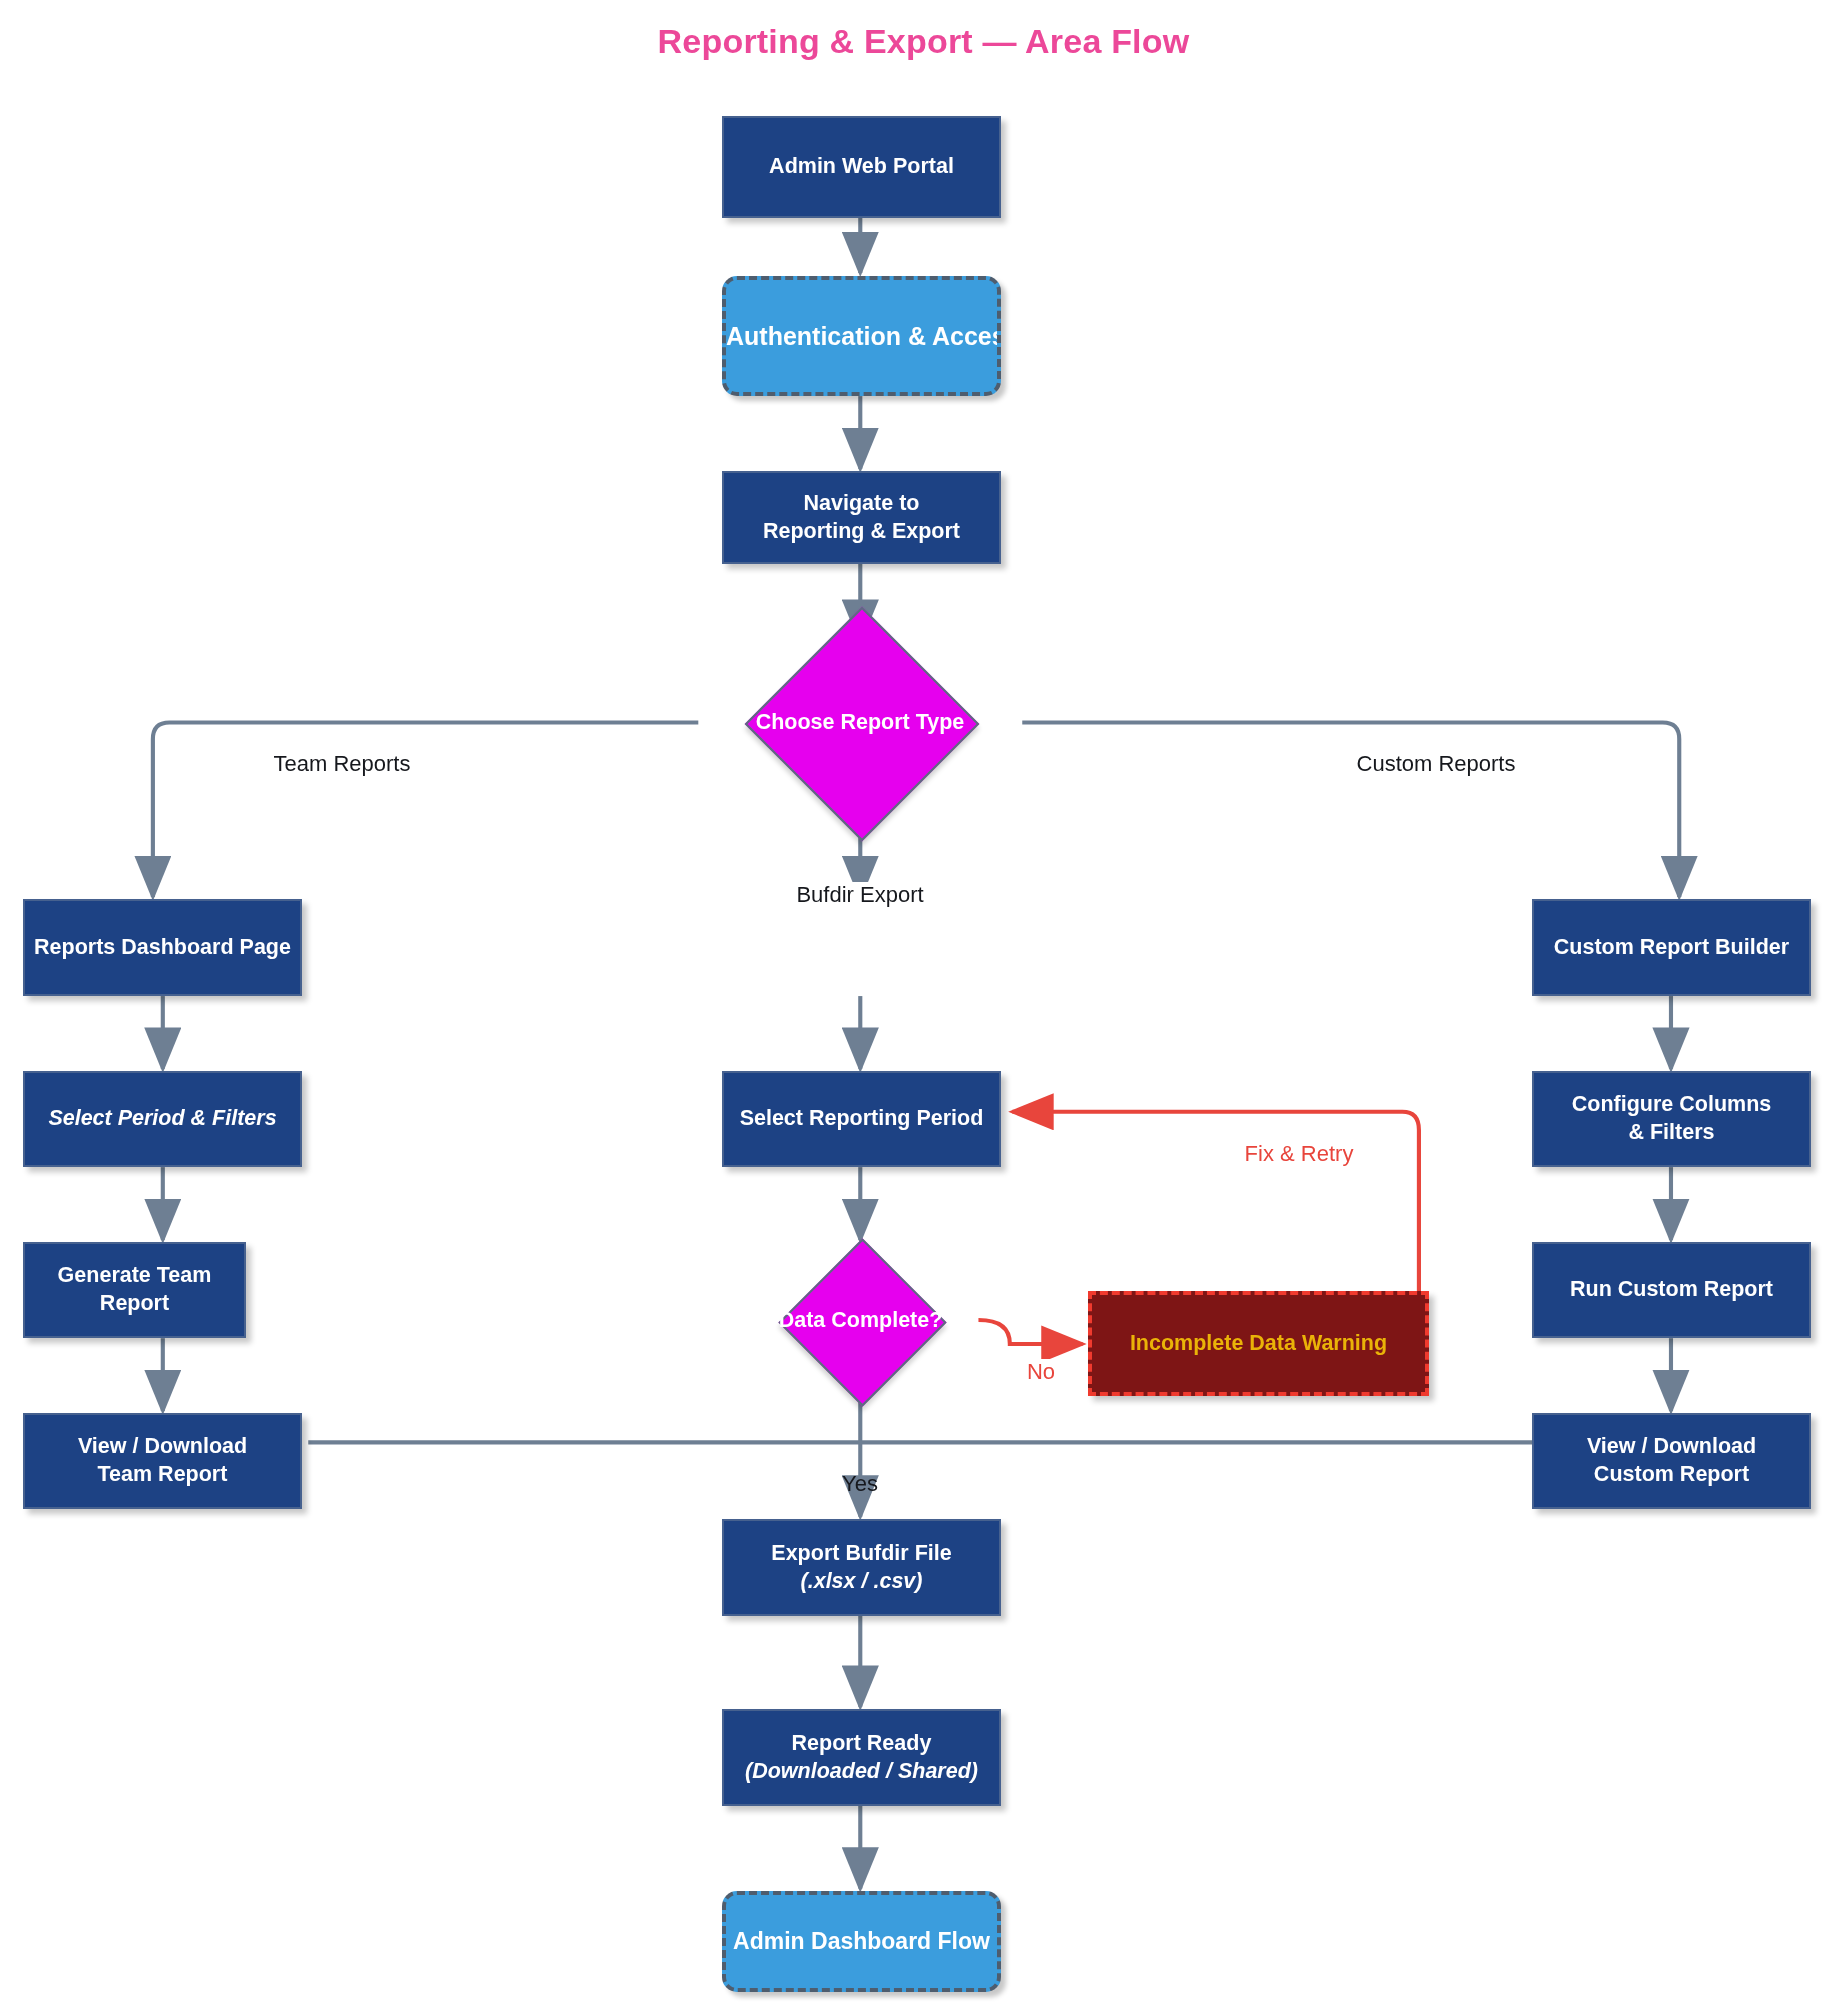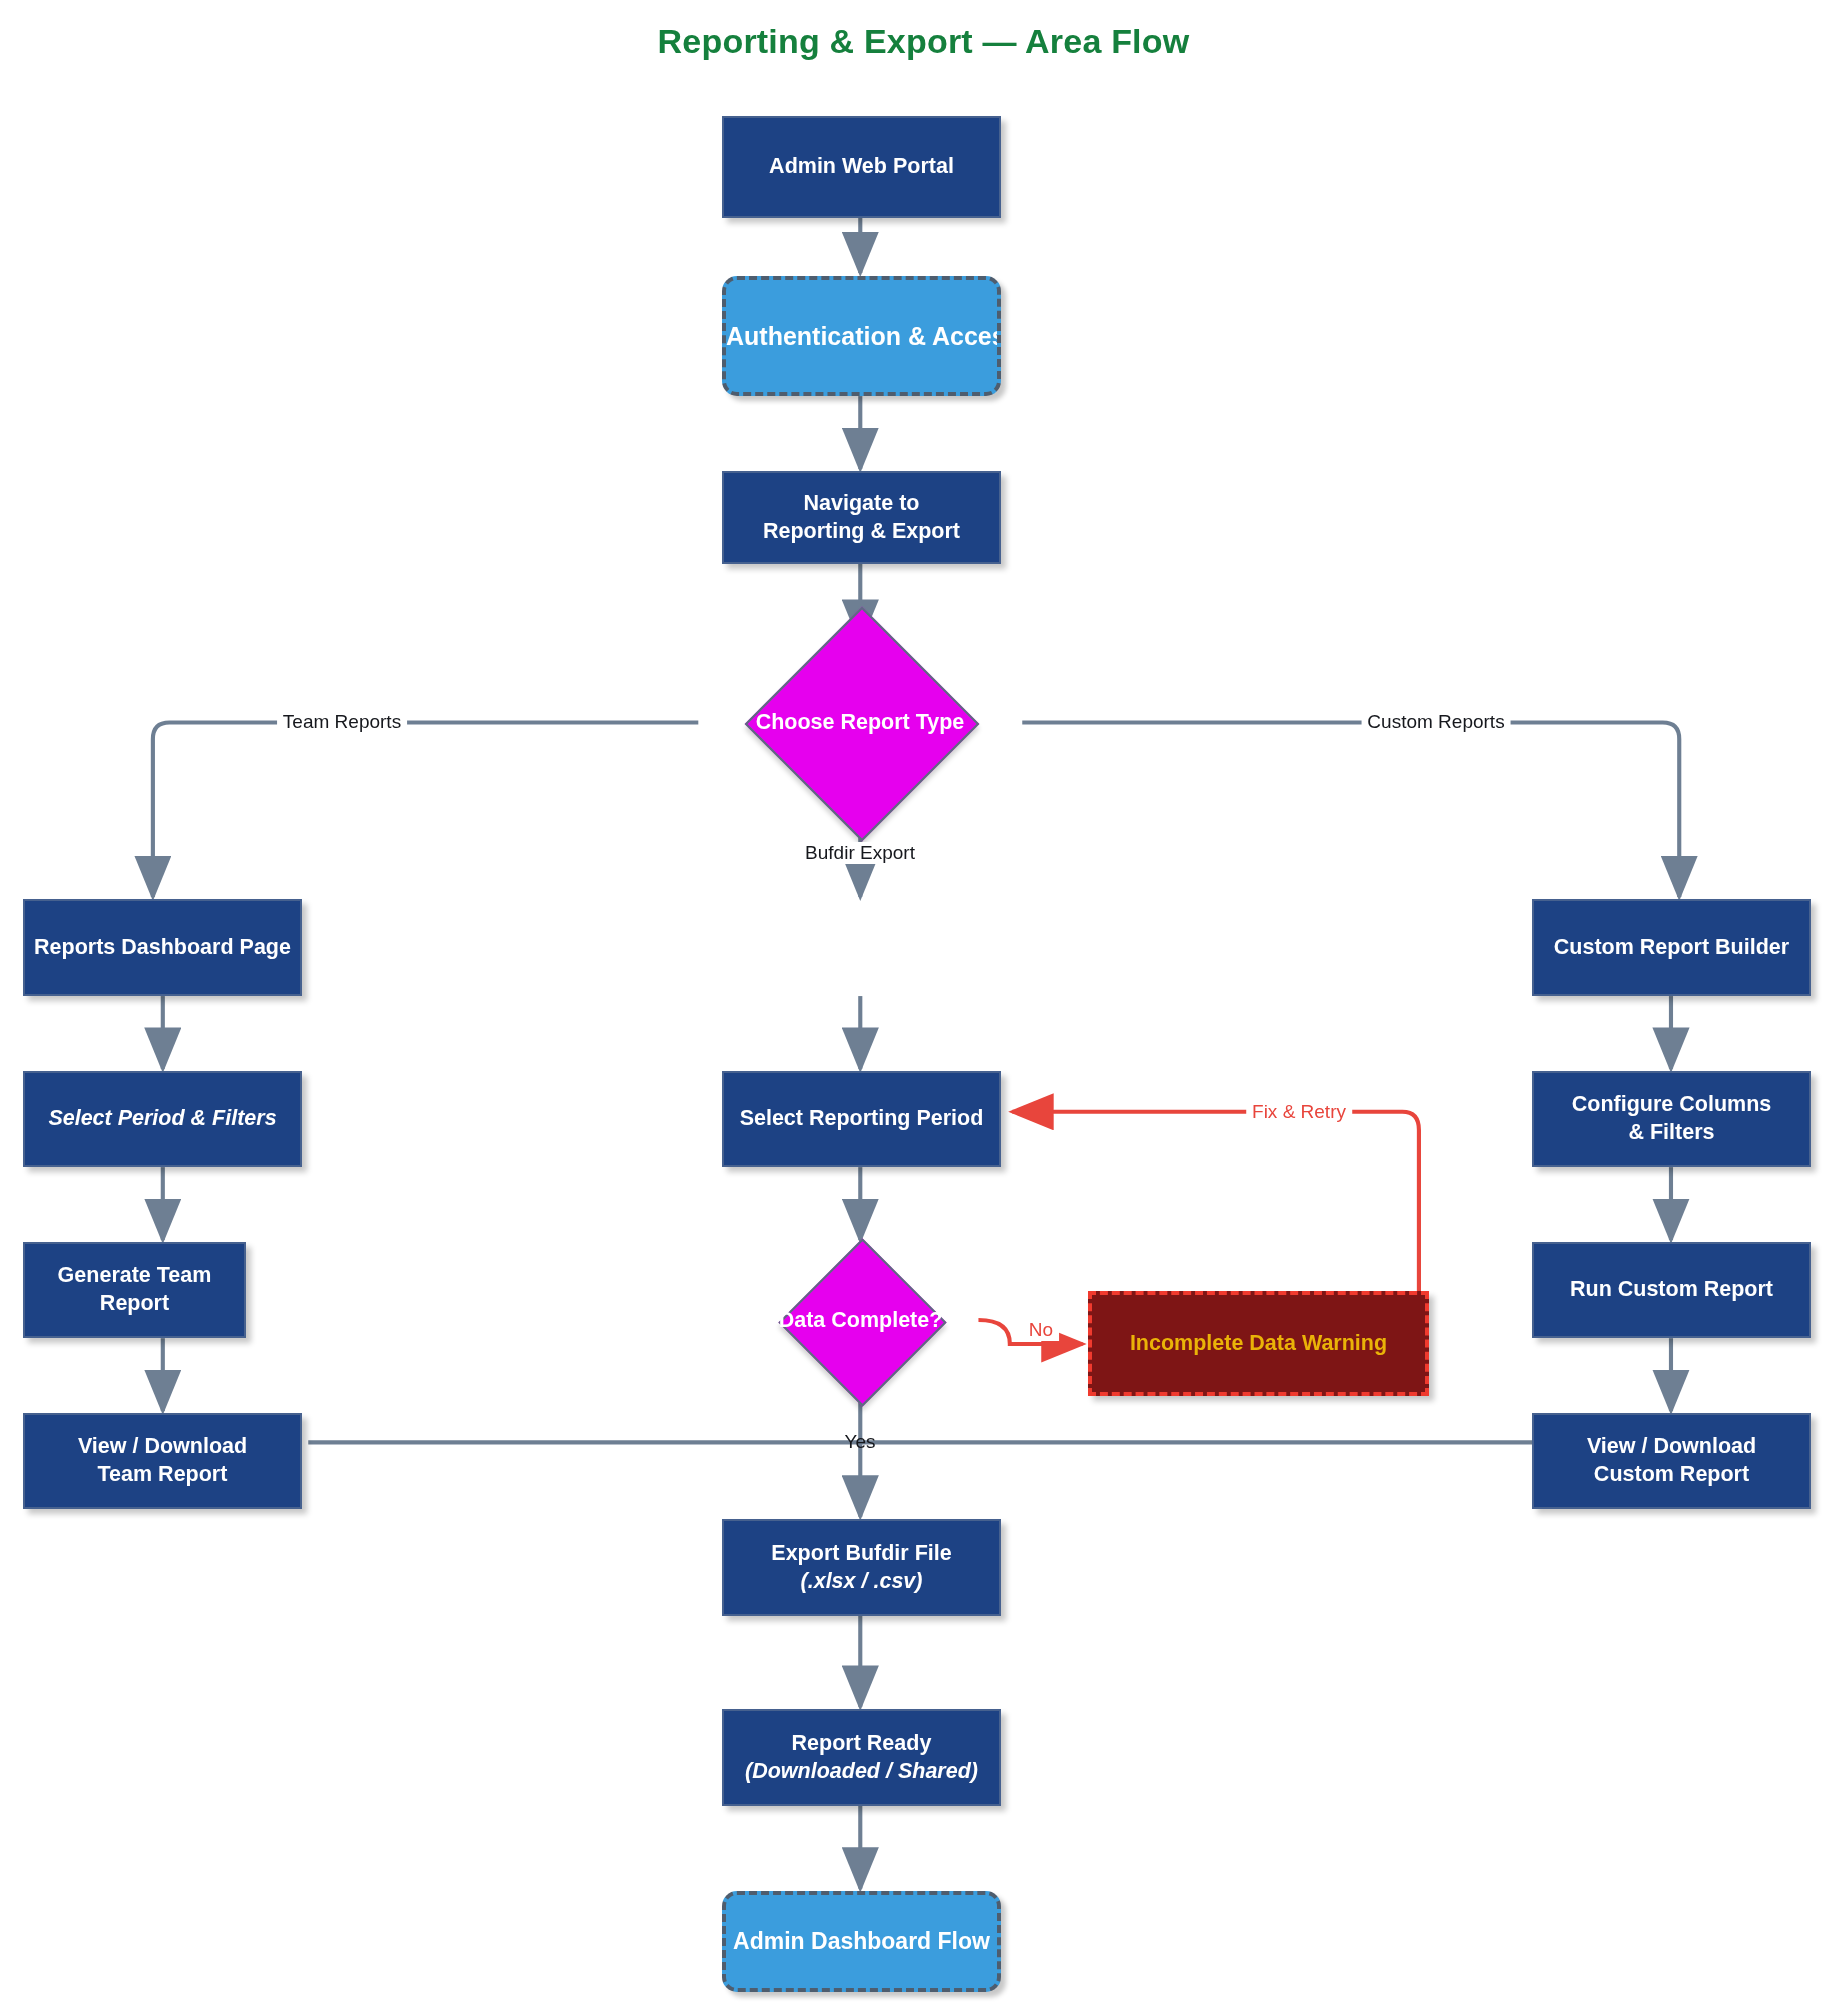--- a/index.html
+++ b/index.html
@@ -5,21 +5,21 @@
 <style>
   html,body{margin:0;padding:0;background:#ffffff;}
   body{
     font-family:"Liberation Sans","DejaVu Sans",sans-serif;
     width:1847px;height:2007px;position:relative;overflow:hidden;
   }
   #stage{position:absolute;left:0;top:0;width:1847px;height:2007px;}
 
   .title{
     position:absolute;left:0;top:22px;width:1847px;text-align:center;
-    font-size:34px;font-weight:bold;color:#15803d;letter-spacing:0.2px;
+    font-size:34px;font-weight:bold;color:#ec4899;letter-spacing:0.2px;
   }
 
   svg.edges{position:absolute;left:0;top:0;width:1847px;height:2007px;}
 
   
   .node{
     position:absolute;box-sizing:border-box;display:flex;
     align-items:center;justify-content:center;text-align:center;
     color:#ffffff;font-weight:bold;line-height:1.28;
   }
@@ -52,23 +52,24 @@
     box-shadow:3.3px 3.3px 5px rgba(0,0,0,.18);
   }
   .dia .dlbl{
     position:absolute;left:0;top:0;width:100%;height:100%;
     display:flex;align-items:center;justify-content:center;
     color:#ffffff;font-weight:bold;font-size:21.5px;white-space:nowrap;
   }
 
   
   .elabel{
-    position:absolute;font-size:19px;color:#16181d;
+    position:absolute;font-size:22px;color:#16181d;
     background:#ffffff;padding:0 5.8px;white-space:nowrap;
     transform:translate(-50%,-50%);
+    margin-top:42px;
   }
   .elabel.red{color:#e8453c;}
 </style>
 </head>
 <body>
 
 <div id="stage">
 
   <div class="title">Reporting &amp; Export — Area Flow</div>
 

